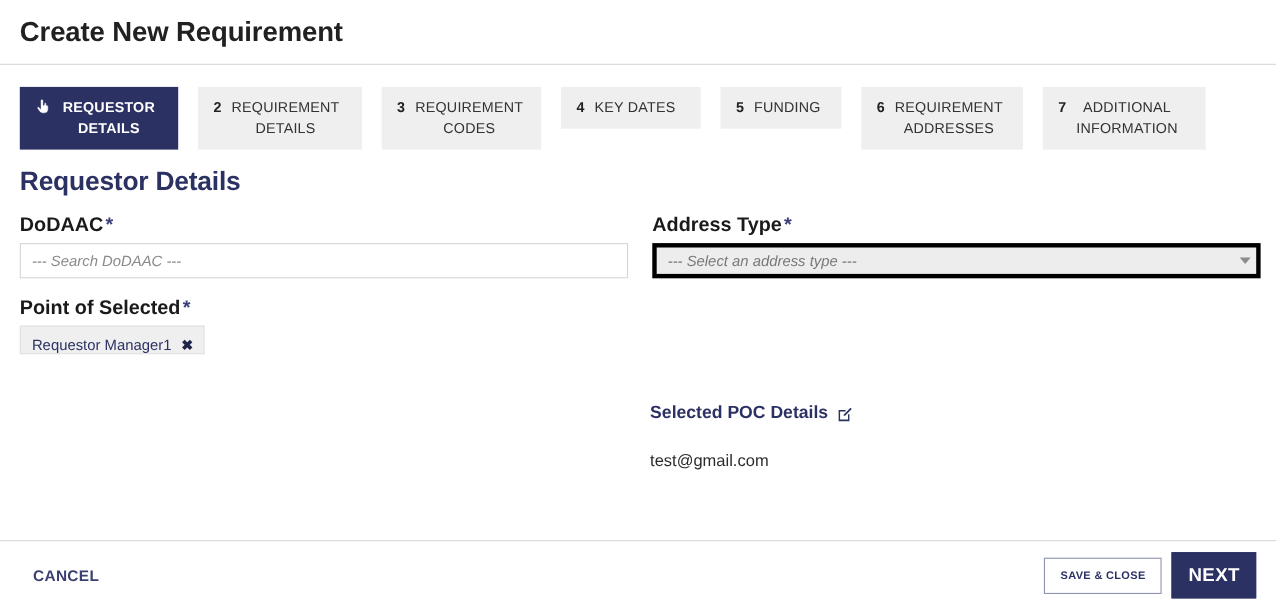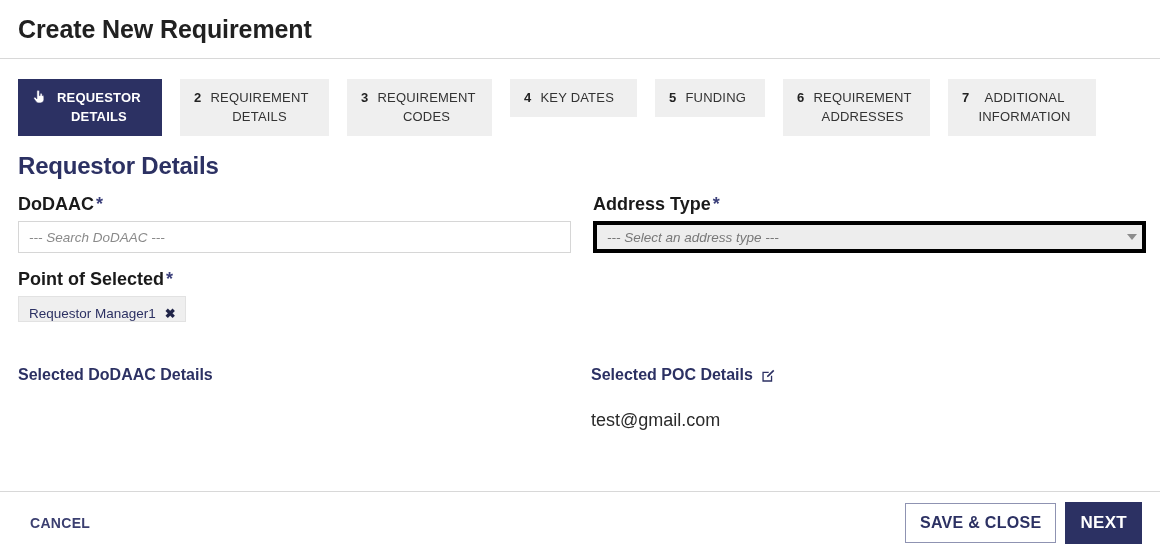--- a/index.html
+++ b/index.html
@@ -179,21 +179,21 @@
     font-size: 16px;
     font-weight: bold;
     color: #2c3163;
     display: flex;
     align-items: center;
     gap: 8px;
   }
   .edit-icon { display: inline-flex; cursor: pointer; position: relative; top: 1px; }
   .detail-body {
     margin-top: 26px;
-    font-size: 18px;
+    font-size: 15px;
     color: #2b2b2b;
     min-height: 20px;
   }
 
   
   .footer {
     position: absolute;
     left: 0; right: 0; bottom: 0;
     height: 63px;
     border-top: 1px solid #d8d8d8;
@@ -212,21 +212,21 @@
     letter-spacing: 0.3px;
     cursor: pointer;
     padding: 10px 12px;
   }
   .footer-right { display: flex; align-items: center; gap: 9px; }
   .btn-save {
     background: #ffffff;
     border: 1px solid #8f93b2;
     color: #2c3163;
     font-family: "Liberation Sans", sans-serif;
-    font-size: 16px;
+    font-size: 10px;
     font-weight: bold;
     letter-spacing: 0.3px;
     padding: 10px 14px;
     cursor: pointer;
   }
   .btn-next {
     background: #2c3163;
     border: 1px solid #2c3163;
     color: #ffffff;
     font-family: "Liberation Sans", sans-serif;
@@ -333,23 +333,20 @@
             <span class="caret"></span>
           </div>
         </div>
 
       </div>
     </div>
 
     <div class="details-row">
 
       <div class="col">
-        <div class="detail-head">
-          <span>Selected DoDAAC Details</span>
-        </div>
         <div class="detail-body"></div>
       </div>
 
       <div class="col">
         <div class="detail-head">
           <span>Selected POC Details</span>
           <span class="edit-icon">
             <svg width="14" height="14" viewBox="0 0 16 16" xmlns="http://www.w3.org/2000/svg">
               <path d="M1.6 3.2h7.2v1.5H3.1v8.2h8.2V7.6h1.5v7.1H1.6z" fill="#2c3163"></path>
               <path d="M13.9 0.9l1.3 1.3-6.6 6.6-1.9 .6 .6-1.9z" fill="#2c3163"></path>

